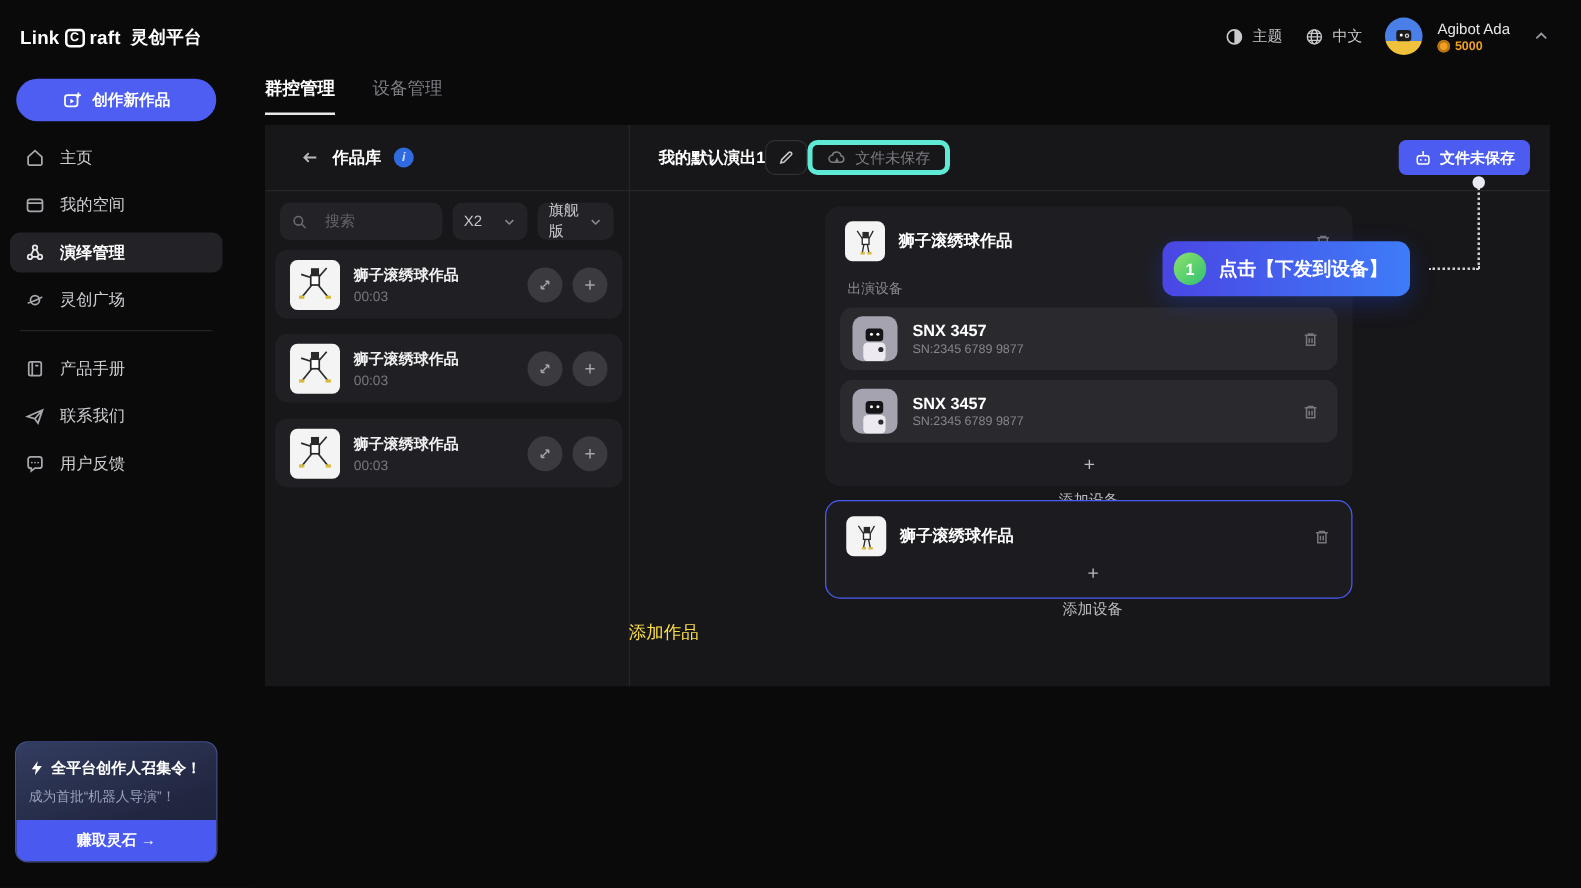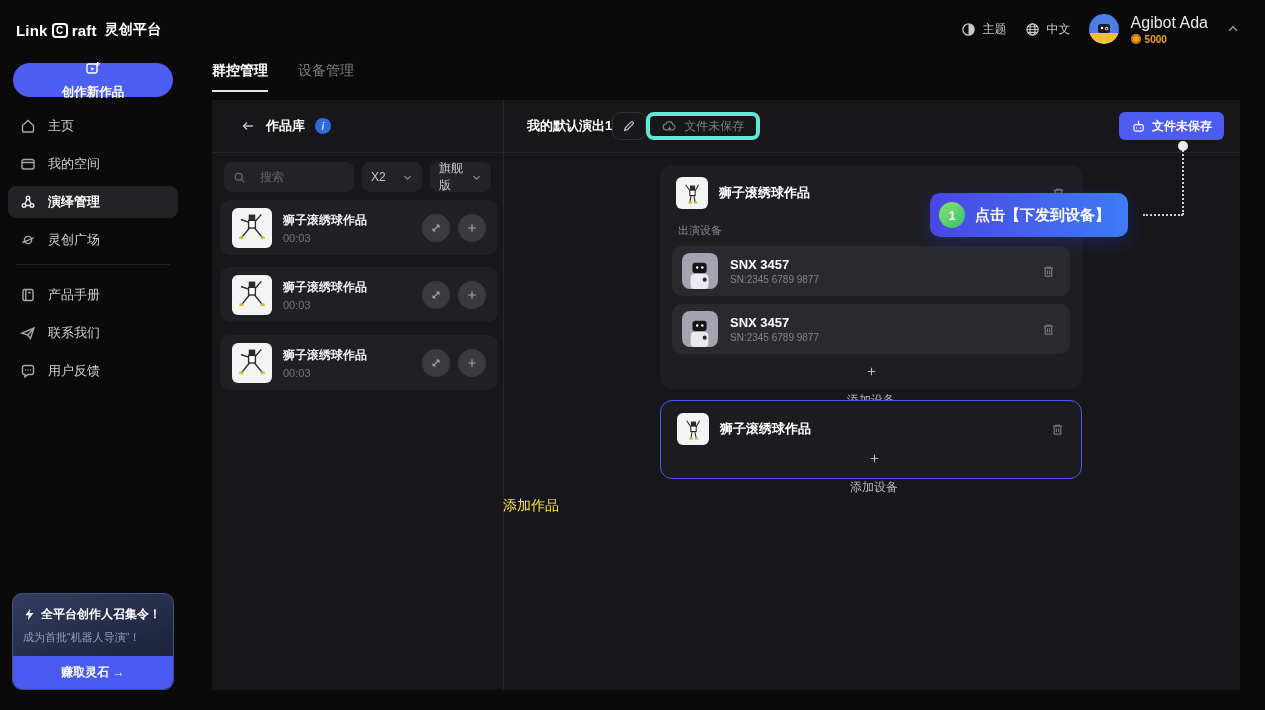--- a/index.html
+++ b/index.html
@@ -9,21 +9,21 @@
   
   .sidebar { position:absolute; left:0; top:0; width:186px; height:710px; }
   .logo { position:absolute; left:16px; top:21px; display:flex; align-items:center; gap:3px;
           font-size:15px; font-weight:700; color:#fff; letter-spacing:.2px; }
   .logo-c { display:inline-flex; width:16px; height:15px; border:2px solid #fff; border-radius:4px;
             align-items:center; justify-content:center; font-size:10px; font-weight:800; margin:0 1px; }
   .logo-platform { margin-left:5px; font-size:14px; font-weight:700; }
   .create-btn { position:absolute; left:13px; top:63px; width:160px; height:34px; border:none;
                 border-radius:17px; background:#4e5ef3; color:#fff; font-size:12.5px; font-weight:600;
                 display:flex; align-items:center; justify-content:center; gap:8px; cursor:pointer;
-                font-family:inherit;flex-direction:column; }
+                font-family:inherit; }
   .nav { position:absolute; left:8px; top:110px; width:170px; }
   .nav-item { height:32px; margin-bottom:6px; display:flex; align-items:center; gap:12px;
               padding:0 12px; border-radius:8px; font-size:13px; color:#cfcfd3; cursor:pointer; }
   .nav-item.active { background:#232327; color:#fff; font-weight:700; }
   .nav-item .nicon { display:flex; width:16px; color:#a7a7ad; }
   .nav-item.active .nicon { color:#e8e8ea; }
   .nav-divider { height:1px; background:#232326; margin:8px 8px 14px; }
 
   .promo { position:absolute; left:12px; top:593px; width:162px; height:97px; border-radius:10px;
            border:1px solid #44508a; overflow:hidden;
@@ -36,33 +36,33 @@
                font-family:inherit; }
 
   
   .topbar { position:absolute; top:0; right:25px; height:58px; display:flex; align-items:center; gap:18px; }
   .tb-item { display:flex; align-items:center; gap:7px; font-size:12px; color:#c9c9ce; cursor:pointer; }
   .tb-item svg { color:#c9c9ce; }
   .avatar { width:30px; height:30px; border-radius:50%; overflow:hidden; cursor:pointer;
             background:linear-gradient(180deg,#4a7fe8 0%,#4a7fe8 62%,#f0c23c 62%,#f0c23c 100%);
             display:flex; align-items:center; justify-content:center; }
   .user-meta { display:flex; flex-direction:column; gap:2px; margin-left:-6px; }
-  .user-name { font-size:16px; color:#e8e8ea; }
+  .user-name { font-size:12px; color:#e8e8ea; }
   .user-coins { display:flex; align-items:center; gap:4px; font-size:10px; font-weight:700; color:#f0a122; }
   .coin { width:10px; height:10px; border-radius:50%; background:#f0a122; display:inline-block;
           box-shadow:inset 0 0 0 2px #b87410; }
   .collapse { color:#9a9aa0; cursor:pointer; display:flex; }
 
   
   .tabs { position:absolute; left:212px; top:62px; display:flex; gap:30px; }
   .tab { font-size:14px; color:#7d7d83; padding-bottom:10px; cursor:pointer; }
   .tab.active { color:#fff; font-weight:700; border-bottom:2px solid #e8e8ea; }
 
   
-  .panel { position:absolute; left:212px; top:100px; width:1028px; height:590px;
+  .panel { position:absolute; left:212px; top:100px; width:1028px; height:449px;
            background:#17171a; border-radius:0; }
   .hdiv { position:absolute; top:52px; left:0; right:0; height:1px; background:#26262a; }
   .vdiv { position:absolute; left:291px; top:0; bottom:0; width:1px; background:#26262a; }
 
   
   .lib-header { position:absolute; left:0; top:0; width:291px; height:52px; display:flex;
                 align-items:center; padding-left:28px; gap:10px; }
   .back { display:flex; color:#b9b9be; cursor:pointer; }
   .lib-title { font-size:13px; font-weight:700; color:#fff; }
   .info { width:16px; height:16px; border-radius:50%; background:#2f6bde; color:#cfe0ff;

